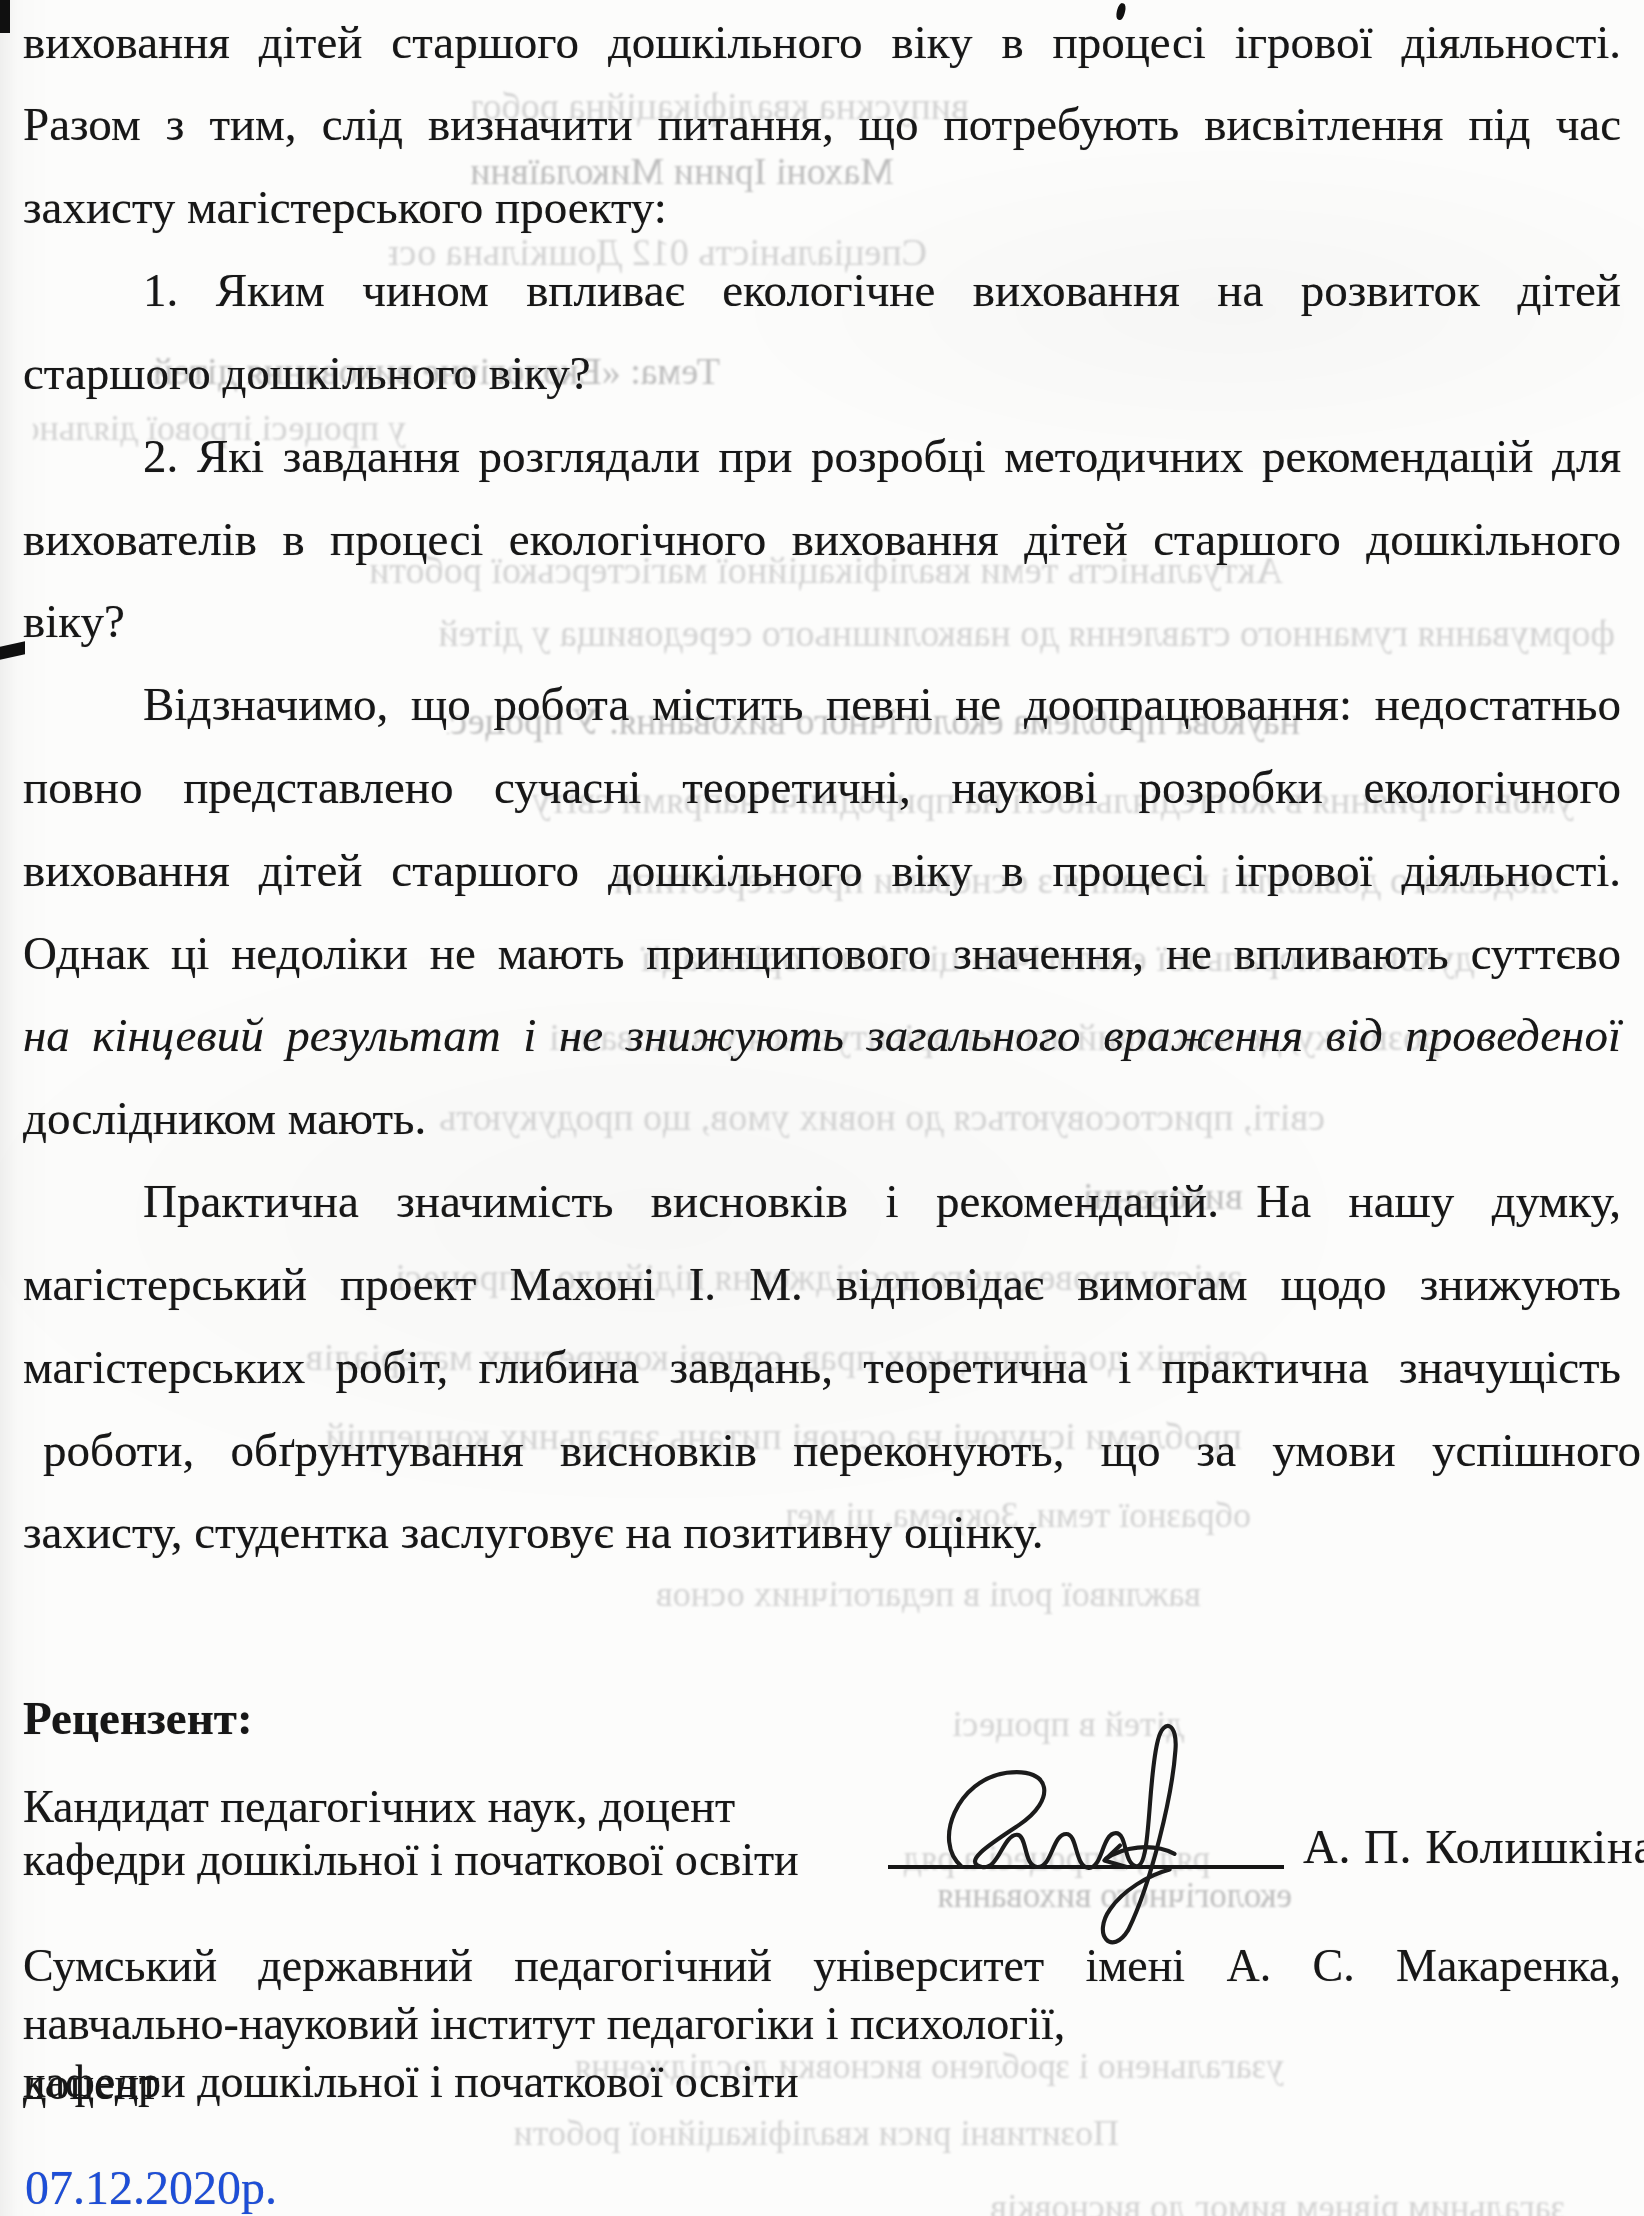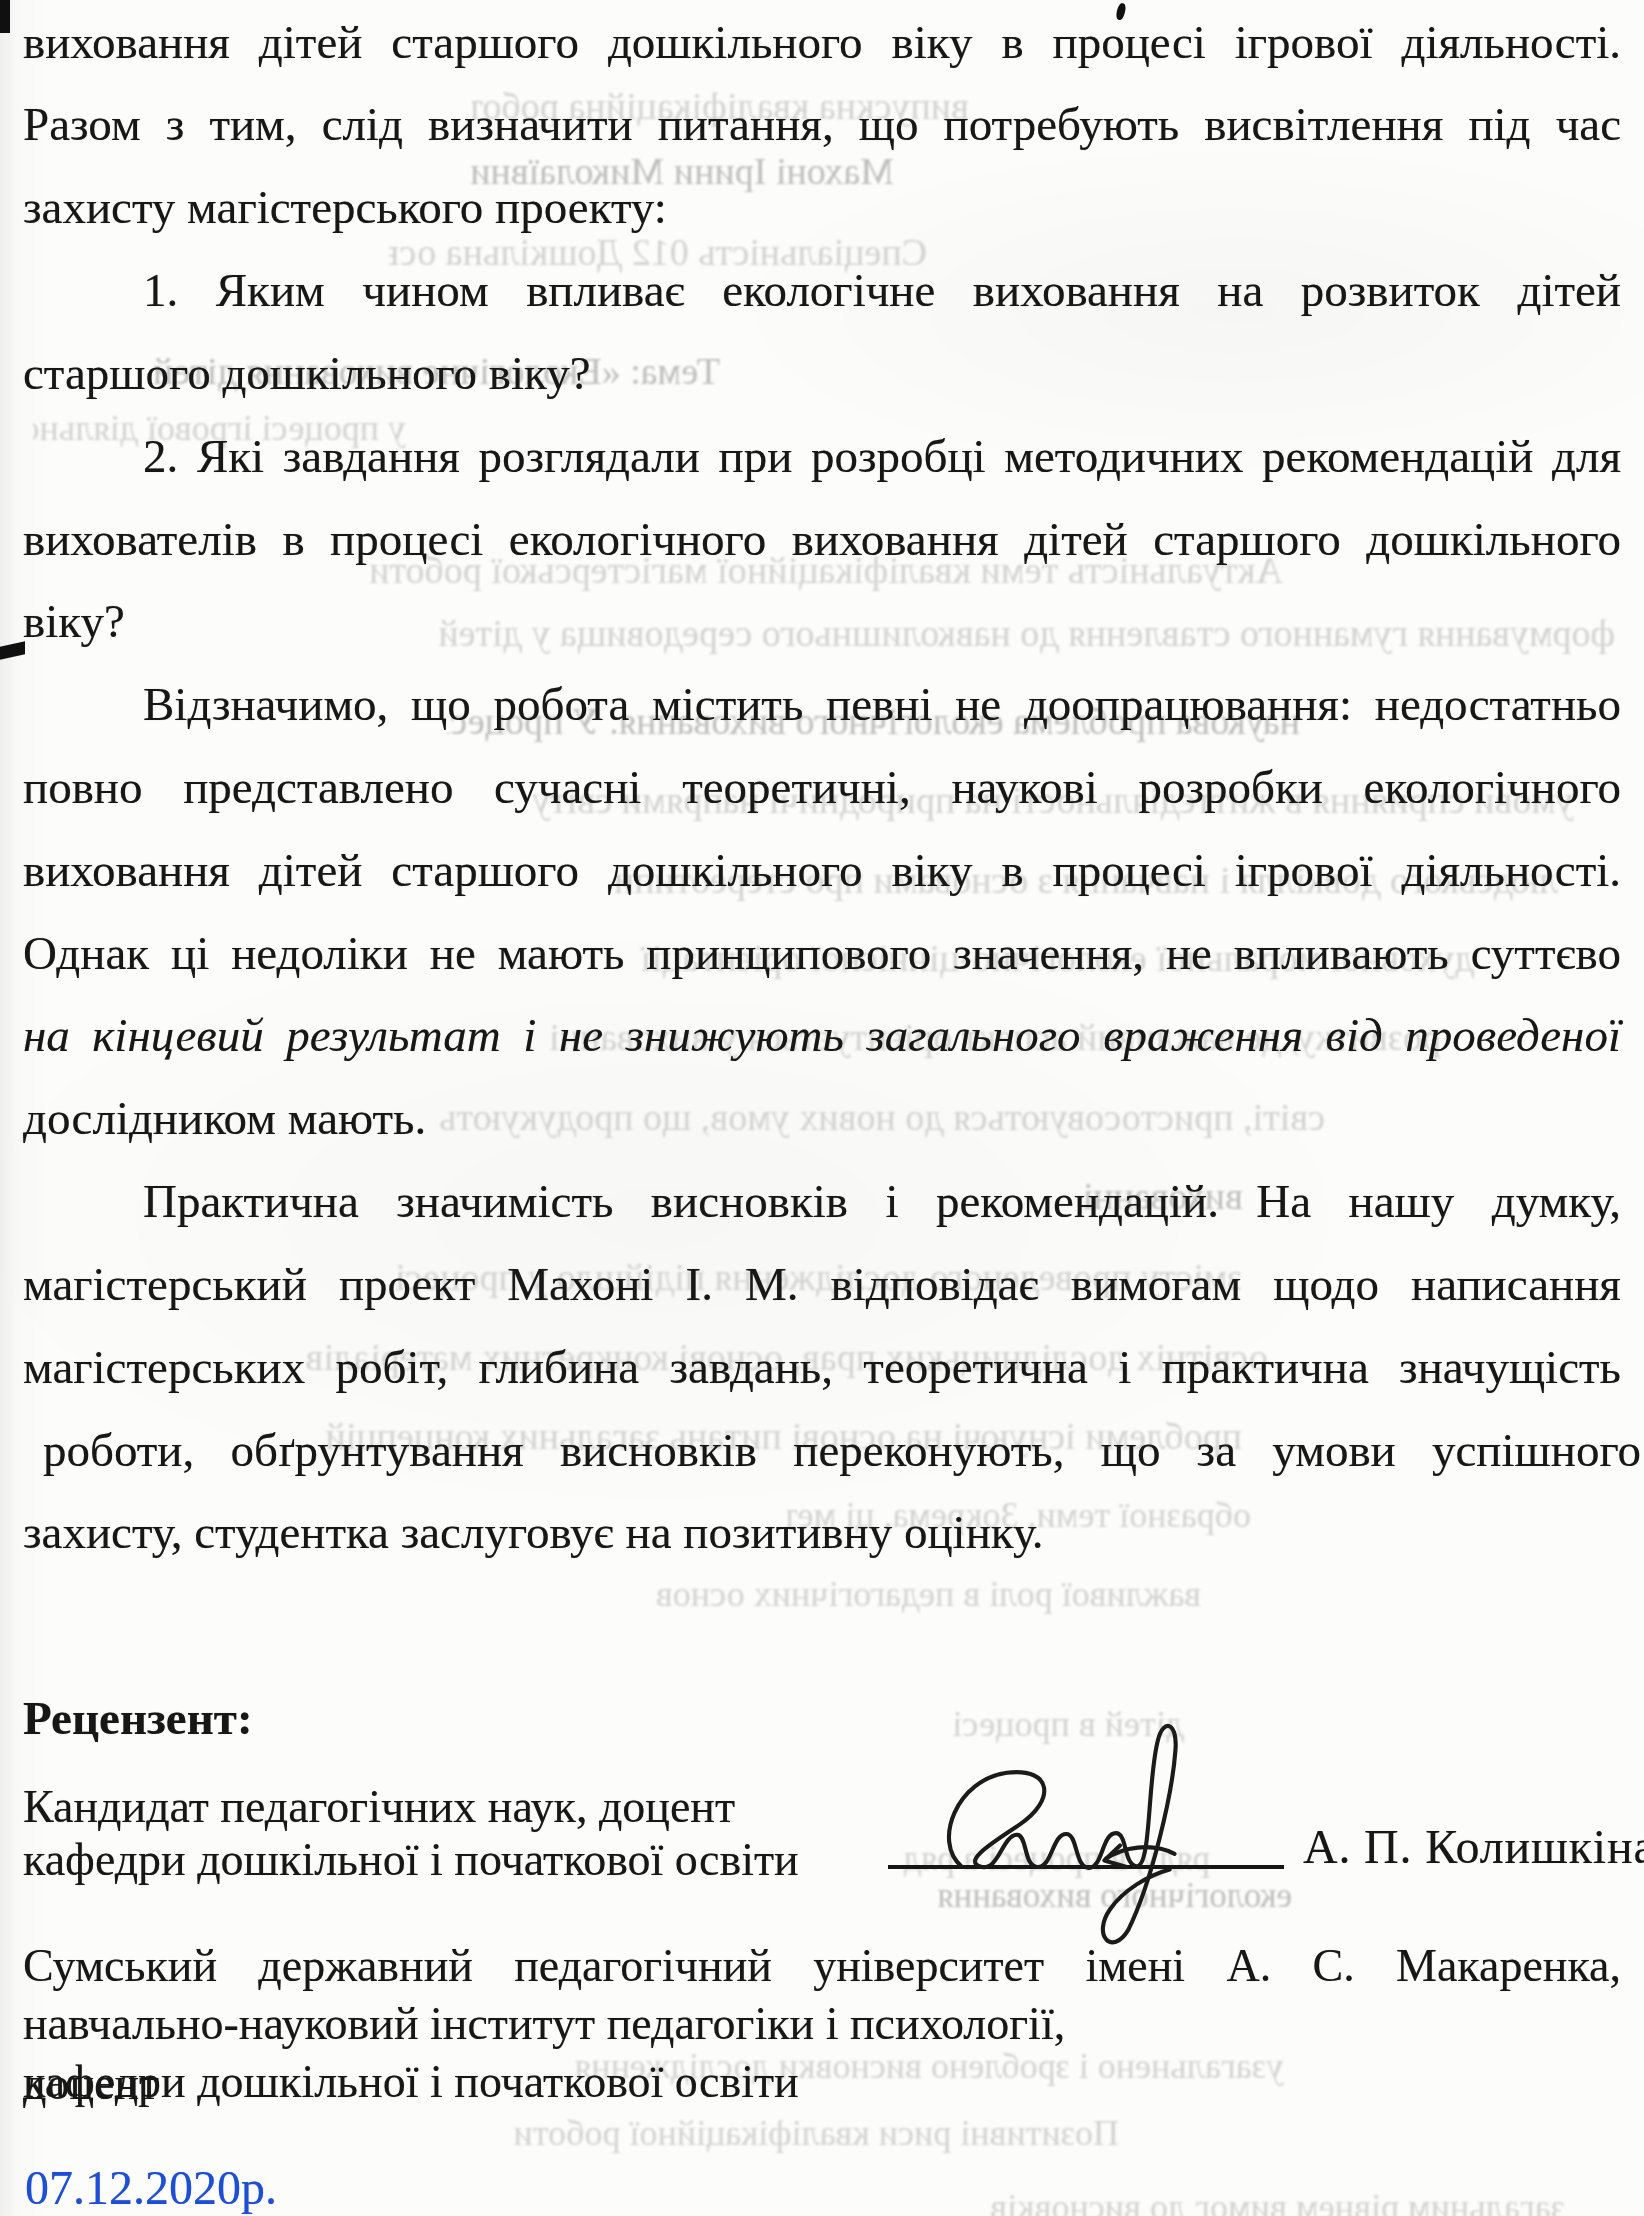--- a/index.html
+++ b/index.html
@@ -75,21 +75,21 @@
 <div class="mline j ind" style="top:426px;">2. Які завдання розглядали при розробці методичних рекомендацій для</div>
 <div class="mline j" style="top:509px;">вихователів в процесі екологічного виховання дітей старшого дошкільного</div>
 <div class="mline" style="top:591px;">віку?</div>
 <div class="mline j ind" style="top:674px;">Відзначимо, що робота містить певні не доопрацювання: недостатньо</div>
 <div class="mline j" style="top:757px;">повно представлено сучасні теоретичні, наукові розробки екологічного</div>
 <div class="mline j" style="top:840px;">виховання дітей старшого дошкільного віку в процесі ігрової діяльності.</div>
 <div class="mline j" style="top:923px;">Однак ці недоліки не мають принципового значення, не впливають суттєво</div>
 <div class="mline j" style="top:1005px;font-style:italic;">на кінцевий результат і не знижують загального враження від проведеної</div>
 <div class="mline" style="top:1088px;">дослідником мають.</div>
 <div class="mline j ind" style="top:1171px;">Практична значимість висновків і рекомендацій. На нашу думку,</div>
-<div class="mline j" style="top:1254px;">магістерський проект Махоні І. М. відповідає вимогам щодо написання</div>
+<div class="mline j" style="top:1254px;">магістерський проект Махоні І. М. відповідає вимогам щодо знижують</div>
 <div class="mline j" style="top:1337px;">магістерських робіт, глибина завдань, теоретична і практична значущість</div>
 <div class="mline j" style="top:1420px;margin-left:20px;">роботи, обґрунтування висновків переконують, що за умови успішного</div>
 <div class="mline" style="top:1502px;">захисту, студентка заслуговує на позитивну оцінку.</div>
 
 <div class="mline b" style="top:1688px;">Рецензент:</div>
 <div class="mline small" style="top:1777px;width:828px;">Кандидат педагогічних наук, доцент</div>
 <div class="mline small" style="top:1830px;width:828px;">кафедри дошкільної і початкової освіти</div>
 
 <div class="sigline"></div>
 <svg class="sig" viewBox="0 0 520 300" xmlns="http://www.w3.org/2000/svg">

